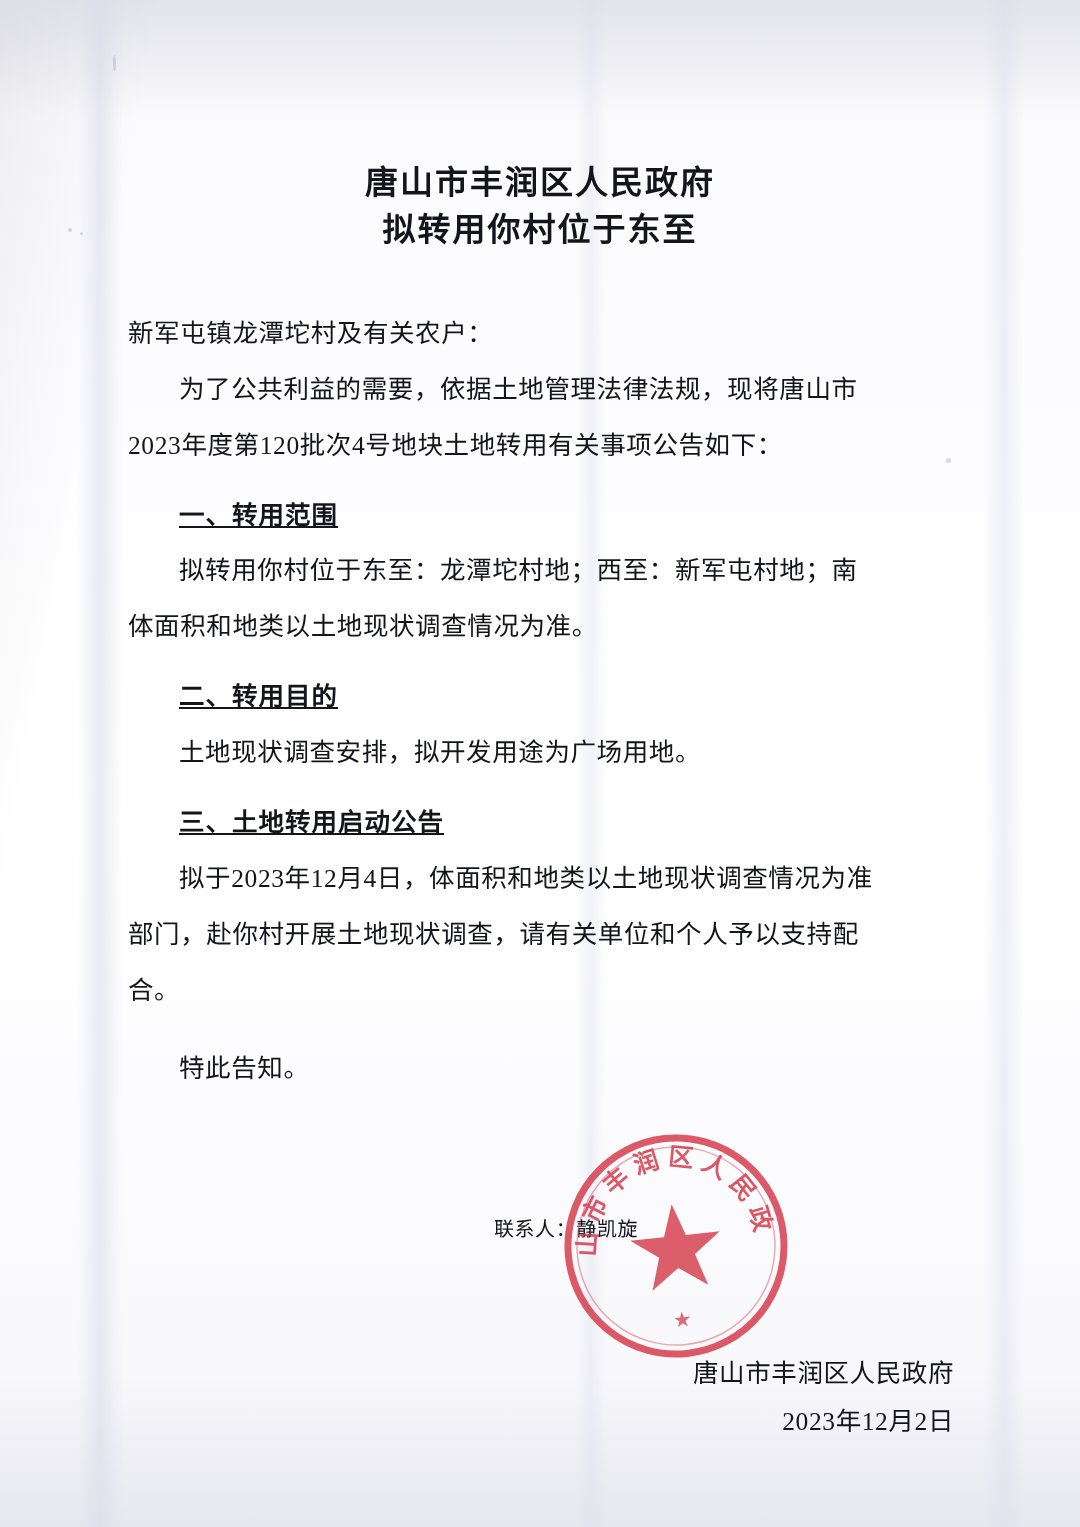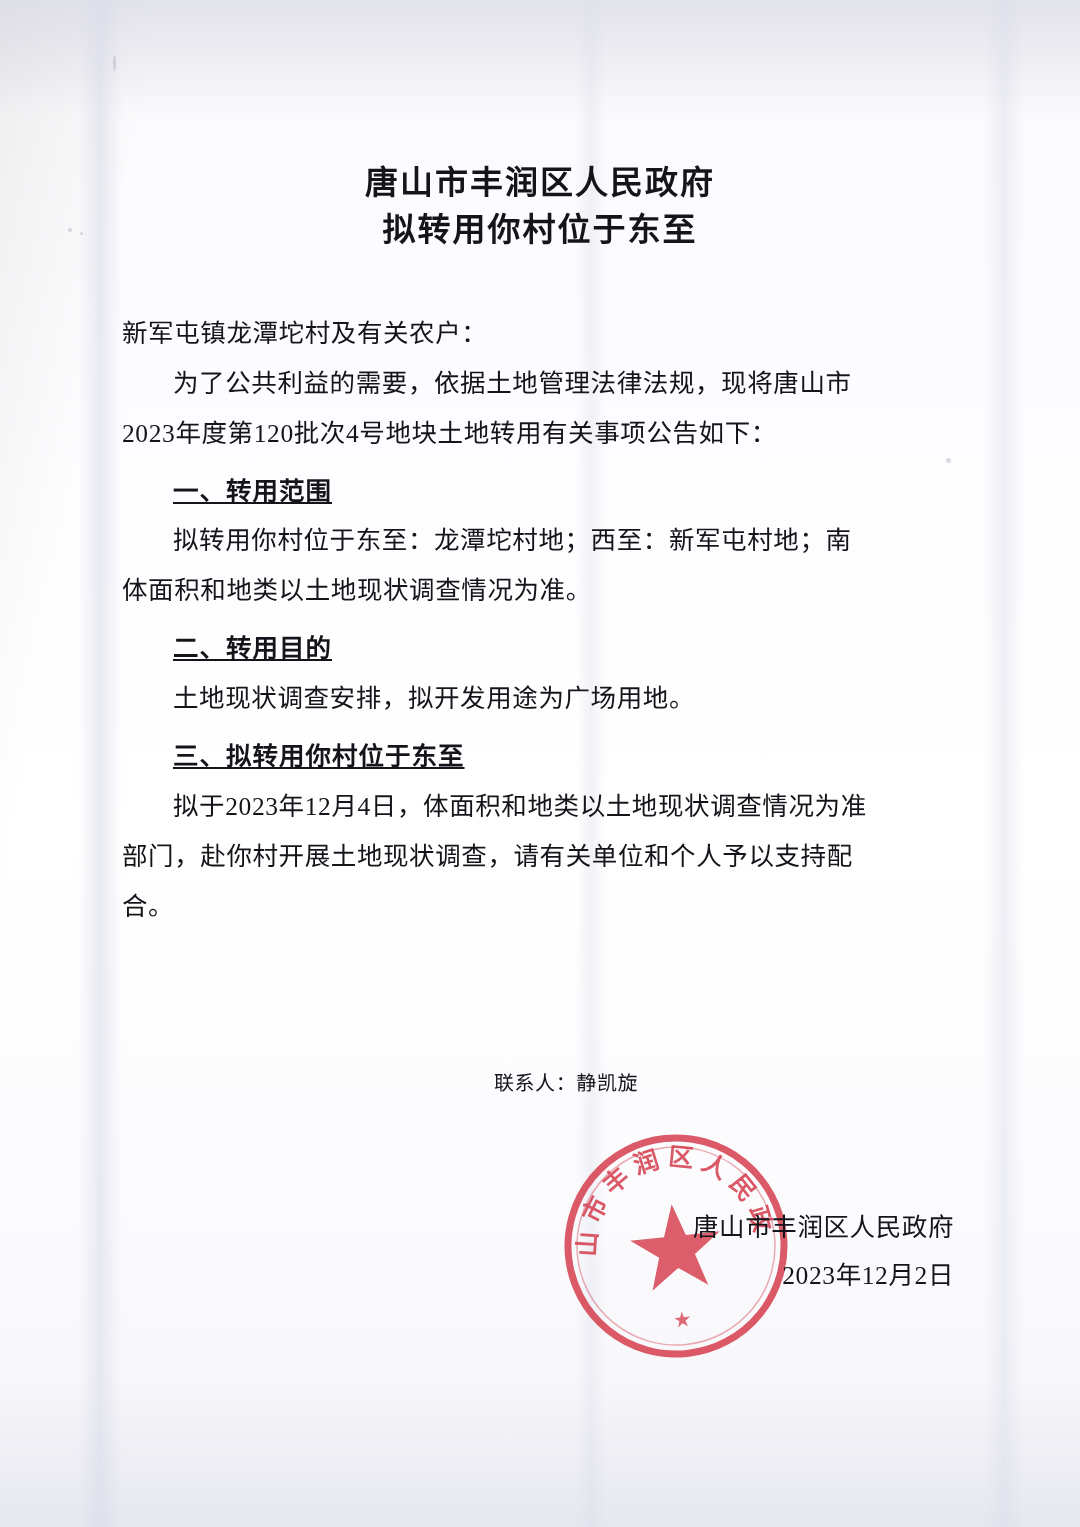--- a/index.html
+++ b/index.html
@@ -72,21 +72,21 @@
   }
 
   .body-block {
     margin-top: 56px;
     font-size: 25.5px;
     line-height: 1.88;
     letter-spacing: .6px;
     text-align: justify;
   }
 
-  p { margin: 2px; }
+  p { margin: 8px; }
   .indent { text-indent: 2em; }
   .section-head {
     font-weight: bold;
     text-indent: 2em;
     font-family: "DejaVu Serif", "Liberation Serif", serif;
     letter-spacing: 1px;
     text-decoration: underline;
   }
   .gap-sm { height: 6px; }
   .gap-md { height: 14px; }
@@ -157,26 +157,27 @@
       <div class="gap-sm"></div>
       <p class="section-head">一、转用范围</p>
       <p class="indent">拟转用你村位于东至：龙潭坨村地；西至：新军屯村地；南</p>
       <p>体面积和地类以土地现状调查情况为准。</p>
 
       <div class="gap-sm"></div>
       <p class="section-head">二、转用目的</p>
       <p class="indent">土地现状调查安排，拟开发用途为广场用地。</p>
 
       <div class="gap-sm"></div>
-      <p class="section-head">三、拟转用你村位于东至</p>
+      <p class="section-head">三、土地转用启动公告</p>
       <p class="indent">拟于2023年12月4日，体面积和地类以土地现状调查情况为准</p>
       <p>部门，赴你村开展土地现状调查，请有关单位和个人予以支持配</p>
       <p>合。</p>
 
       <div class="gap-md"></div>
+      <p class="indent">特此告知。</p>
     </div>
 
     <div class="contact-row">
       <span>联系人：静凯旋</span>
     </div>
 
     <div class="signature">
       <div>唐山市丰润区人民政府</div>
       <div>2023年12月2日</div>
     </div>

